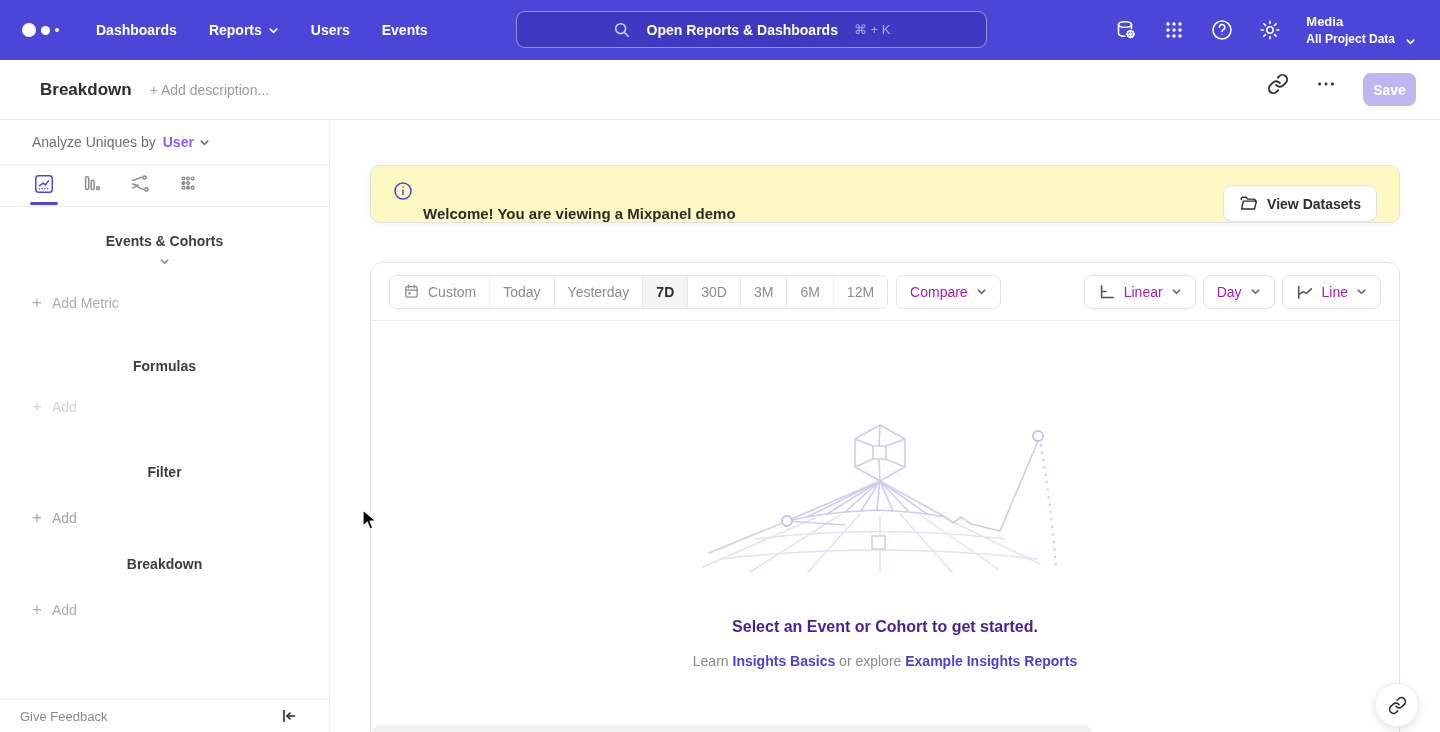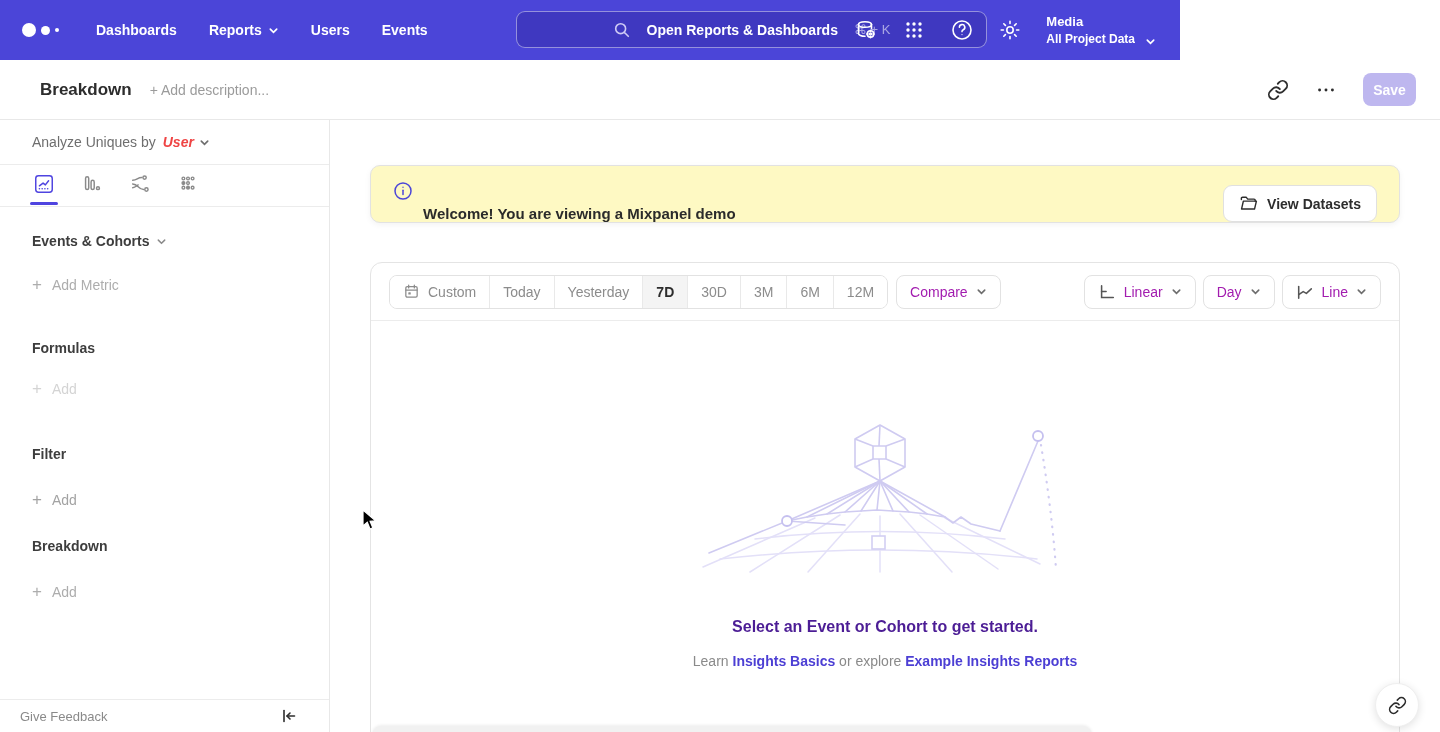--- a/index.html
+++ b/index.html
@@ -5,21 +5,21 @@
   * { box-sizing: border-box; margin: 0; padding: 0; }
   html,body { width:1440px; height:732px; }
   body {
     font-family: "Liberation Sans", sans-serif;
     background:#fff; position:relative; overflow:hidden; color:#2d2d2d;
   }
   .icon { display:inline-flex; align-items:center; justify-content:center; flex:0 0 auto; }
 
   
   .topnav {
-    position:absolute; left:0; top:0; width:1180px; height:60px;
+    position:absolute; left:0; top:0; width:1440px; height:60px;
     background:#4B45D8; display:flex; align-items:center; color:#fff; z-index:30;
   }
   .logo { display:flex; align-items:center; gap:5px; margin-left:22px; width:46px; cursor:pointer; }
   .logo i { background:#fff; border-radius:50%; display:block; }
   .logo .d1{ width:14px; height:14px; } .logo .d2{ width:9px; height:9px; } .logo .d3{ width:4px; height:4px; }
   .nav-items { display:flex; align-items:center; margin-left:12px; }
   .nav-item { display:flex; align-items:center; gap:6px; padding:8px 16px; font-size:14px; font-weight:600; cursor:pointer; border-radius:6px; }
   .nav-search {
     position:absolute; left:516px; top:11px; width:471px; height:37px;
     background:rgba(28,18,120,0.25); border:1px solid rgba(255,255,255,0.45); border-radius:9px;
@@ -34,41 +34,41 @@
   .project-name { font-size:13px; font-weight:700; }
   .project-scope { font-size:12px; font-weight:600; }
 
   
   .report-header {
     position:absolute; left:0; top:60px; width:1440px; height:60px; background:#fff;
     border-bottom:1px solid #e8e8e8; display:flex; align-items:center; z-index:20;
   }
   .report-title { margin-left:40px; font-size:17px; font-weight:700; color:#2d2d2d; cursor:text; }
   .report-desc { margin-left:18px; font-size:14px; color:#9b9b9b; cursor:text; }
-  .header-actions { position:absolute; right:24px; display:flex; align-items:center; gap:26px; }
+  .header-actions { position:absolute; right:24px; display:flex; gap:26px; }
   .link-btn, .more-btn { width:22px; height:22px; color:#2d2d2d; cursor:pointer; }
   .save-btn {
     width:53px; height:33px; border:none; border-radius:8px; background:#beb7ef; color:#fff;
     font-family:inherit; font-size:14px; font-weight:700; cursor:default;
   }
 
   
   .sidebar {
     position:absolute; left:0; top:120px; bottom:0; width:330px; background:#fff;
     border-right:1px solid #e8e8e8; z-index:10;
   }
   .analyze-row { height:45px; display:flex; align-items:center; padding:0 32px; border-bottom:1px solid #ececec; font-size:14px; }
   .analyze-prefix { color:#6e6e6e; }
-  .analyze-value { margin-left:7px; font-weight:700; color:#ef4444; display:flex; align-items:center; gap:5px; cursor:pointer;font-style:italic; }
+  .analyze-value { margin-left:7px; font-weight:700; color:#8b5cf6; display:flex; align-items:center; gap:5px; cursor:pointer; }
   .charttype-row { height:42px; display:flex; align-items:flex-start; padding:8px 32px 0; border-bottom:1px solid #ececec; gap:24px; }
   .charttype-tab { width:24px; display:flex; flex-direction:column; align-items:center; gap:7px; cursor:pointer; color:#8a8a8a; }
   .charttype-tab.selected { color:#4F44E0; }
   .charttype-tab .bar { width:28px; height:3px; border-radius:2px; background:transparent; }
   .charttype-tab.selected .bar { background:#4F44E0; }
-  .sb-section-title { display:flex; align-items:center; gap:7px; padding:0 32px; font-size:14px; font-weight:700; color:#3d3d3d; }
+  .sb-section-title { display:flex; align-items:center; gap:7px; padding:0 32px; font-size:14px; font-weight:700; color:#3d3d3d;flex-direction:column; }
   .sb-add { display:flex; align-items:center; gap:10px; padding:0 32px; font-size:14px; cursor:pointer; }
   .sb-add .plus { font-size:17px; font-weight:400; }
   .add-metric { color:#adadad; }
   .add-light { color:#d4d4d4; }
   .add-mid { color:#a3a3a3; }
   .sidebar-footer {
     position:absolute; left:0; right:0; bottom:0; height:33px; border-top:1px solid #ececec;
     display:flex; align-items:center; justify-content:space-between; padding:0 32px 0 20px;
   }
   .give-feedback { font-size:13px; color:#8a8a8a; cursor:pointer; }

